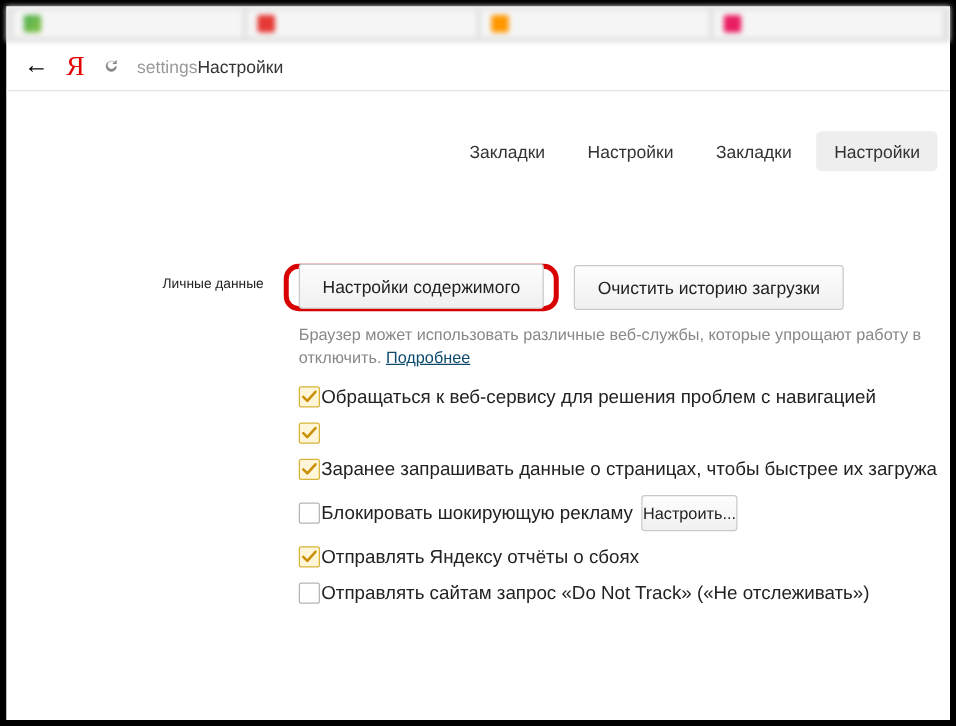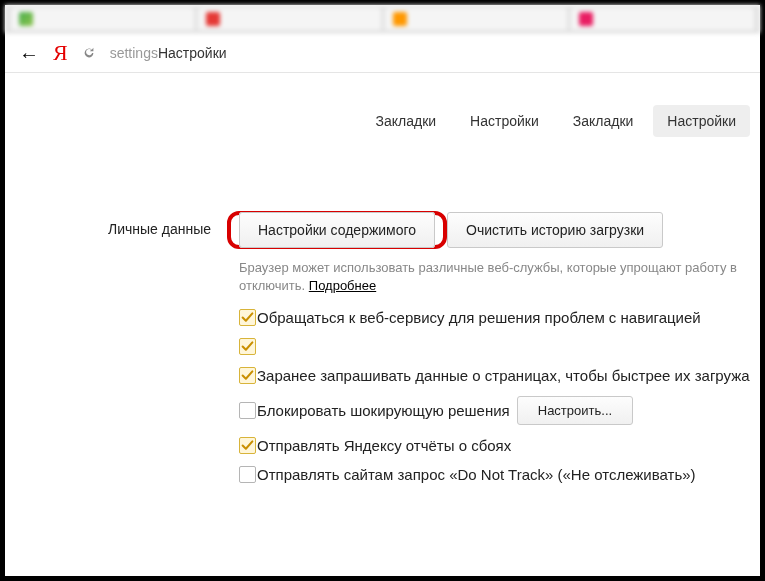--- a/index.html
+++ b/index.html
@@ -20,31 +20,31 @@
   .reload svg { display:block; }
   .url { font-size: 14px; color: #555; display: flex; gap: 0; align-items: baseline; }
   .url .path { color: #999; }
   .url .title { color: #333; }
 
   .navrow { display: flex; justify-content: flex-end; gap: 6px; padding: 32px 10px 18px 0; font-size: 14px; }
   .navitem { padding: 8px 14px; color: #333; border-radius: 4px; white-space: nowrap; }
   .navitem.active { background: #eee; }
 
   .content { display: flex; padding-top: 56px; }
-  .section-label { width: 232px; text-align: right; padding-right: 26px; font-size: 14px; color: #222; padding-top: 10px; }
+  .section-label { width: 232px; text-align: right; padding-right: 26px; font-size: 11px; color: #222; padding-top: 10px; }
   .section-body { flex: 1; }
 
-  .btnrow { display: flex; align-items: center; margin-bottom: 10px; }
+  .btnrow { display: flex; gap: 12px; align-items: center; margin-bottom: 10px; }
   .btn { font-size: 14px; color: #222; background: linear-gradient(#fdfdfd,#f0f0f0); border: 1px solid #c9c9c9; border-radius: 3px; padding: 9px 18px; white-space: nowrap; cursor: pointer; }
-  .btn-small { padding: 6px 20px; font-size: 13px; }
+  .btn-small { padding: 6px 0; font-size: 13px; }
 
   .highlight-ring { border: 4px solid #d80000; border-radius: 12px; padding: 6px 8px; display: inline-block; margin-left: -10px; }
 
   .desc { font-size: 13px; color: #888; line-height: 1.4; max-width: 510px; margin: 4px 0 14px 2px; }
-  .desc a { color: #000000; text-decoration: underline; cursor: pointer; }
+  .desc a { color: #0c4a6e; text-decoration: underline; cursor: pointer; }
 
   .opts { display: flex; flex-direction: column; gap: 12px; padding-left: 2px; }
   .opt { display: flex; align-items: center; gap: 1px; font-size: 15px; color: #222; white-space: nowrap; }
   .cb { width: 17px; height: 17px; border: 1px solid #b5b5b5; border-radius: 2px; background: #fff; display: inline-flex; align-items: center; justify-content: center; flex: none; }
   .cb.checked { background: #fff6d9; border-color: #d8b43a; }
   .cb.checked svg { display: block; }
   .cb svg { display: none; }
   .opt .btn-small { margin-left: 6px; }
 </style>
 </head>
@@ -128,21 +128,21 @@
           <div class="opt">
             <span class="cb checked">
               <svg viewBox="0 0 16 16" width="13" height="13">
                 <path d="M2 8l4 4 8-9" stroke="#c98f00" stroke-width="2.5" fill="none" stroke-linecap="round" stroke-linejoin="round"></path>
               </svg>
             </span>
             <span>Заранее запрашивать данные о страницах, чтобы быстрее их загружа</span>
           </div>
           <div class="opt">
             <span class="cb"></span>
-            <span>Блокировать шокирующую решения</span>
+            <span>Блокировать шокирующую рекламу</span>
             <span class="btn btn-small">Настроить...</span>
           </div>
           <div class="opt">
             <span class="cb checked">
               <svg viewBox="0 0 16 16" width="13" height="13">
                 <path d="M2 8l4 4 8-9" stroke="#c98f00" stroke-width="2.5" fill="none" stroke-linecap="round" stroke-linejoin="round"></path>
               </svg>
             </span>
             <span>Отправлять Яндексу отчёты о сбоях</span>
           </div>

